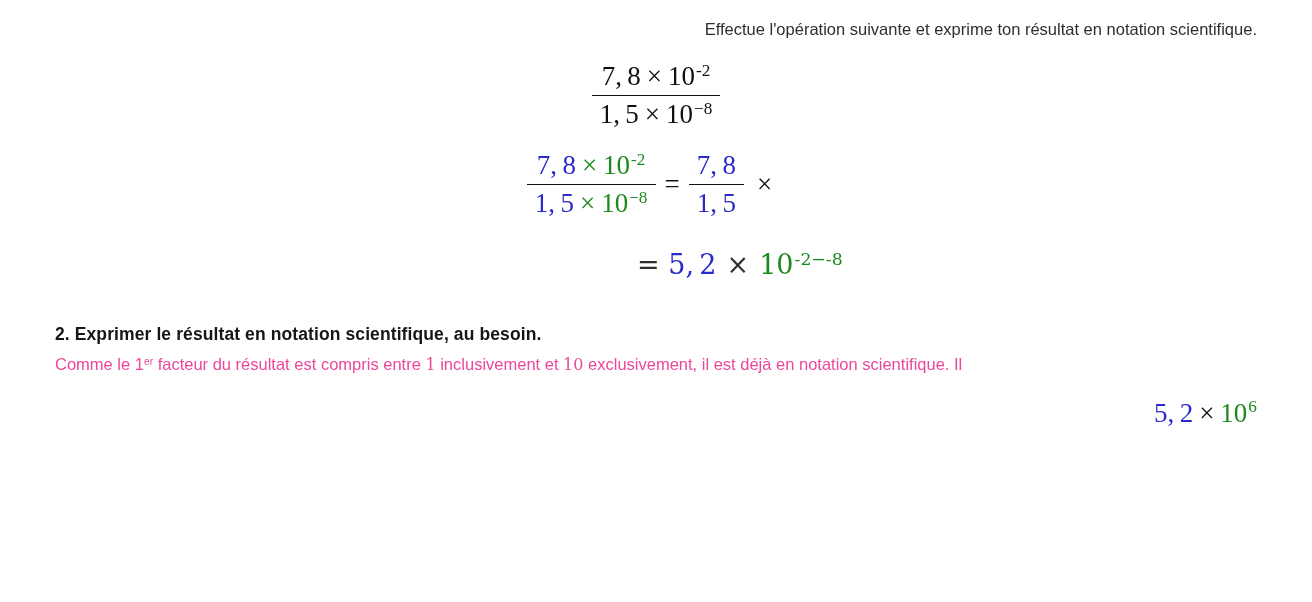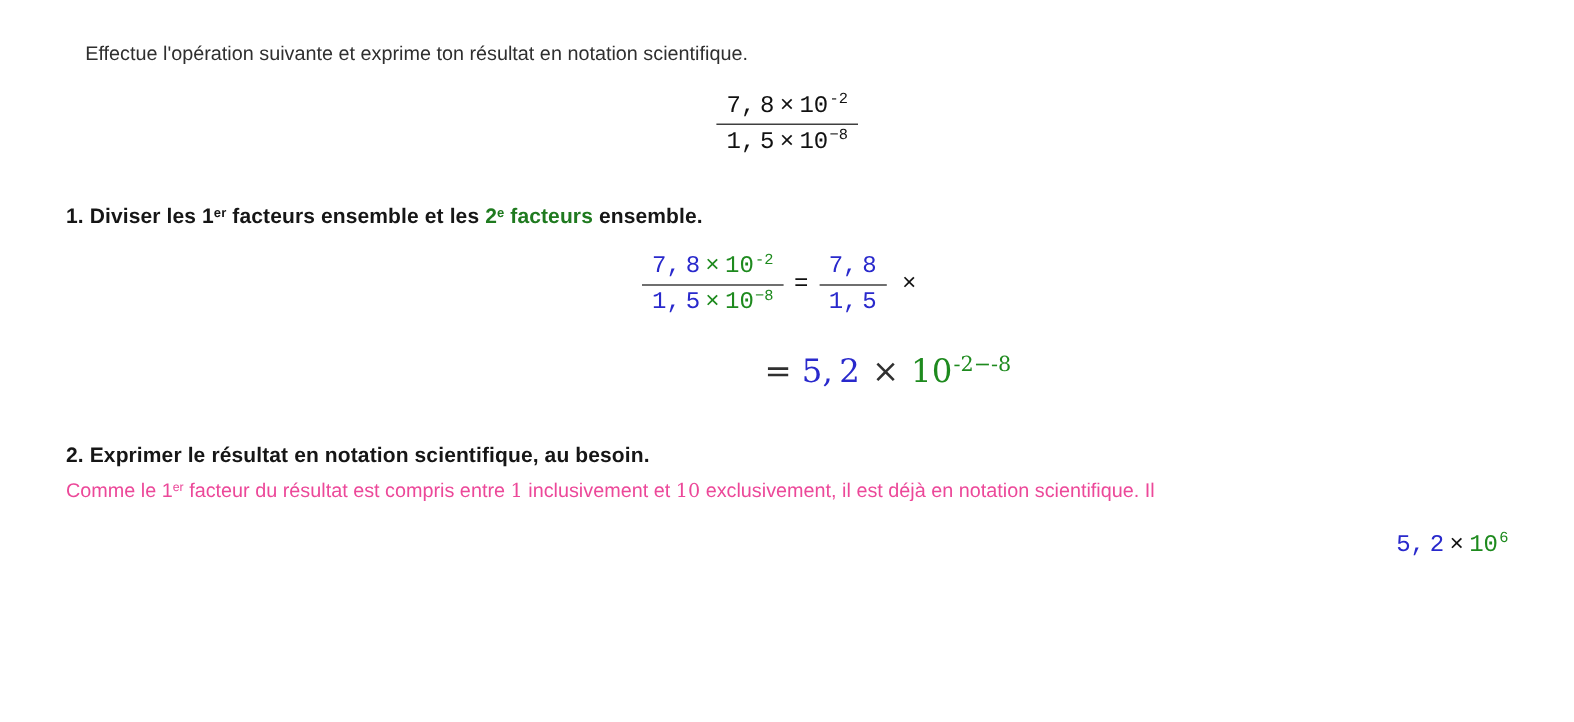--- a/index.html
+++ b/index.html
@@ -9,27 +9,28 @@
     font-family: "Liberation Sans", sans-serif;
     color: #303030;
     overflow: hidden;
   }
   .content { padding: 18px 55px 0 55px; }
 
   .intro {
     font-size: 16.5px;
     line-height: 1.4;
     color: #2f2f2f;
-    margin: 16px;
+    margin: 0;
+    text-align: right;
   }
 
   
   .math {
-    font-family: Liberation Mono, monospace;
-    font-size: 20px;
+    font-family: Liberation Serif, serif;
+    font-size: 27px;
     color: #111111;
   }
   .frac {
     display: inline-block;
     vertical-align: middle;
     text-align: center;
   }
   .frac .num { display: block; padding: 0 8px 3px 8px; }
   .frac .den { display: block; border-top: 1.6px solid #111; padding: 3px 8px 0 8px; }
   .exp {
@@ -93,21 +94,20 @@
 
   <p class="intro">Effectue l'opération suivante et exprime ton résultat en notation scientifique.</p>
 
   <div class="display-math">
     <span class="frac math">
       <span class="num"><span>7, 8</span><span class="times">×</span><span>10</span><span class="exp">-2</span></span>
       <span class="den"><span>1, 5</span><span class="times">×</span><span>10</span><span class="exp">−8</span></span>
     </span>
   </div>
 
-  <h3 class="step-heading step1"><span>1. Diviser les 1</span><span class="supsans">er</span><span> facteurs ensemble et les </span><span class="green-bold">2</span><span class="supsans green-bold">e</span><span class="green-bold"> facteurs</span><span> ensemble.</span></h3>
 
   <div class="eq1-row">
     <span class="eqrow math">
       <span class="frac">
         <span class="num"><span class="blue">7, 8</span><span class="times green">×</span><span class="green">10</span><span class="exp green">-2</span></span>
         <span class="den"><span class="blue">1, 5</span><span class="times green">×</span><span class="green">10</span><span class="exp green">−8</span></span>
       </span>
       <span class="gap-sm">=</span>
       <span class="frac">
         <span class="num blue">7, 8</span>

